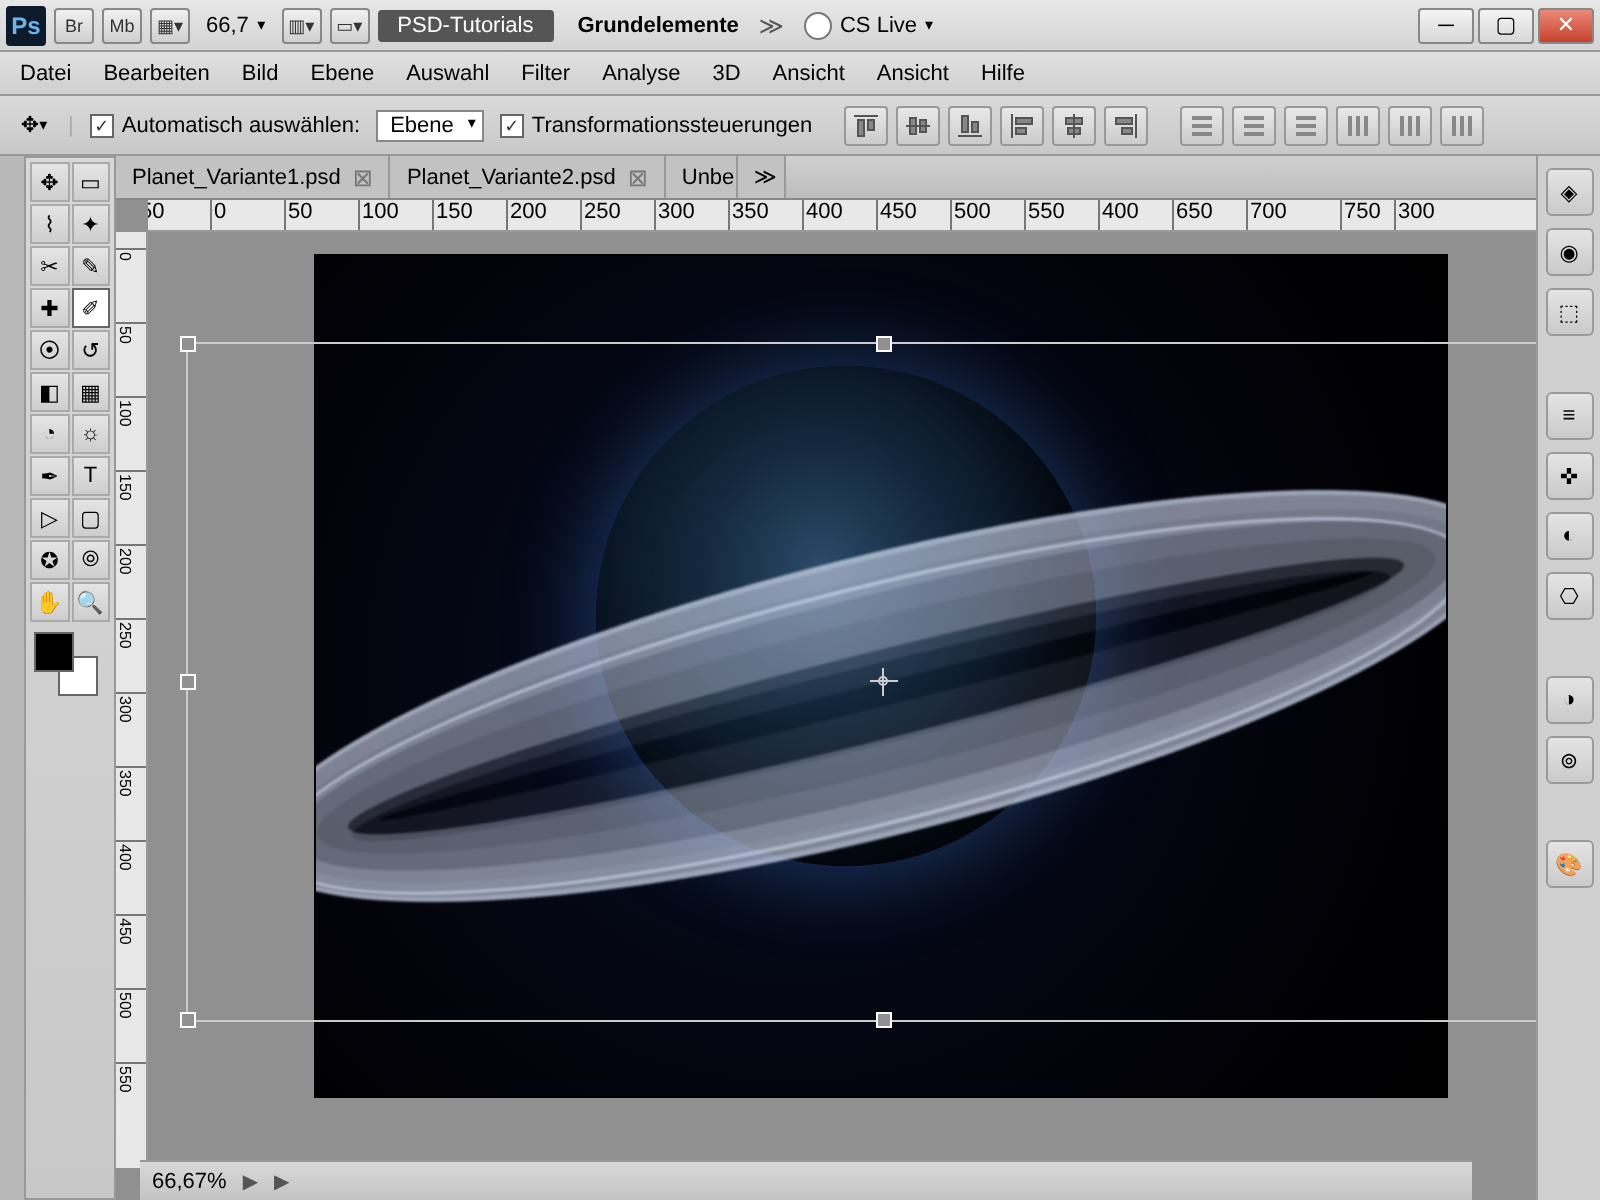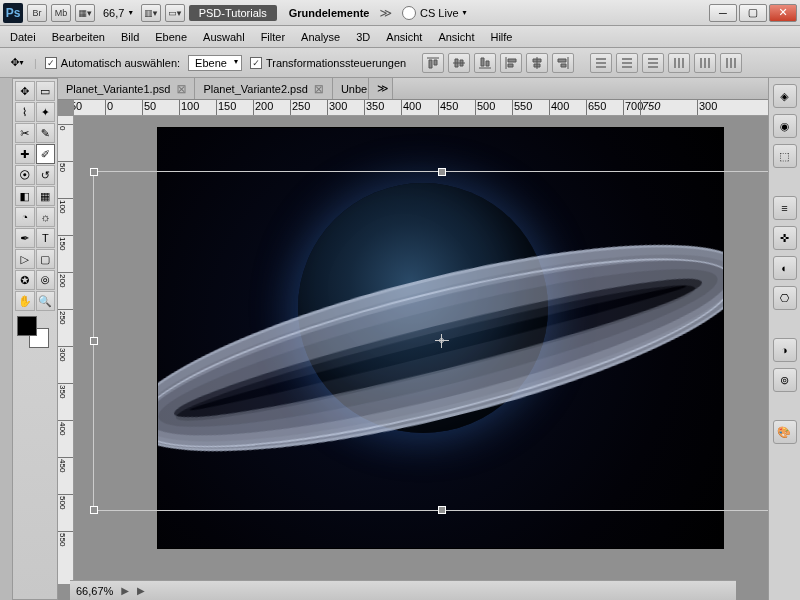--- a/index.html
+++ b/index.html
@@ -276,21 +276,21 @@
         <div class="tick" style="left: 216px;">250</div>
         <div class="tick" style="left: 253px;">300</div>
         <div class="tick" style="left: 290px;">350</div>
         <div class="tick" style="left: 327px;">400</div>
         <div class="tick" style="left: 364px;">450</div>
         <div class="tick" style="left: 401px;">500</div>
         <div class="tick" style="left: 438px;">550</div>
         <div class="tick" style="left: 475px;">400</div>
         <div class="tick" style="left: 512px;">650</div>
         <div class="tick" style="left: 549px;">700</div>
-        <div class="tick" style="left: 566px; font-style: italic;">750</div>
+        <div class="tick" style="left: 596px;">750</div>
         <div class="tick" style="left: 623px;">300</div>
         <div class="tick" style="left: 696px; margin-left: 39px;">850</div>
       </div>
     <div class="ruler-v" id="rv">
         <div class="tick" style="top: 8px;">0</div>
         <div class="tick" style="top: 45px;">50</div>
         <div class="tick" style="top: 82px;">100</div>
         <div class="tick" style="top: 119px;">150</div>
         <div class="tick" style="top: 156px;">200</div>
         <div class="tick" style="top: 193px;">250</div>

